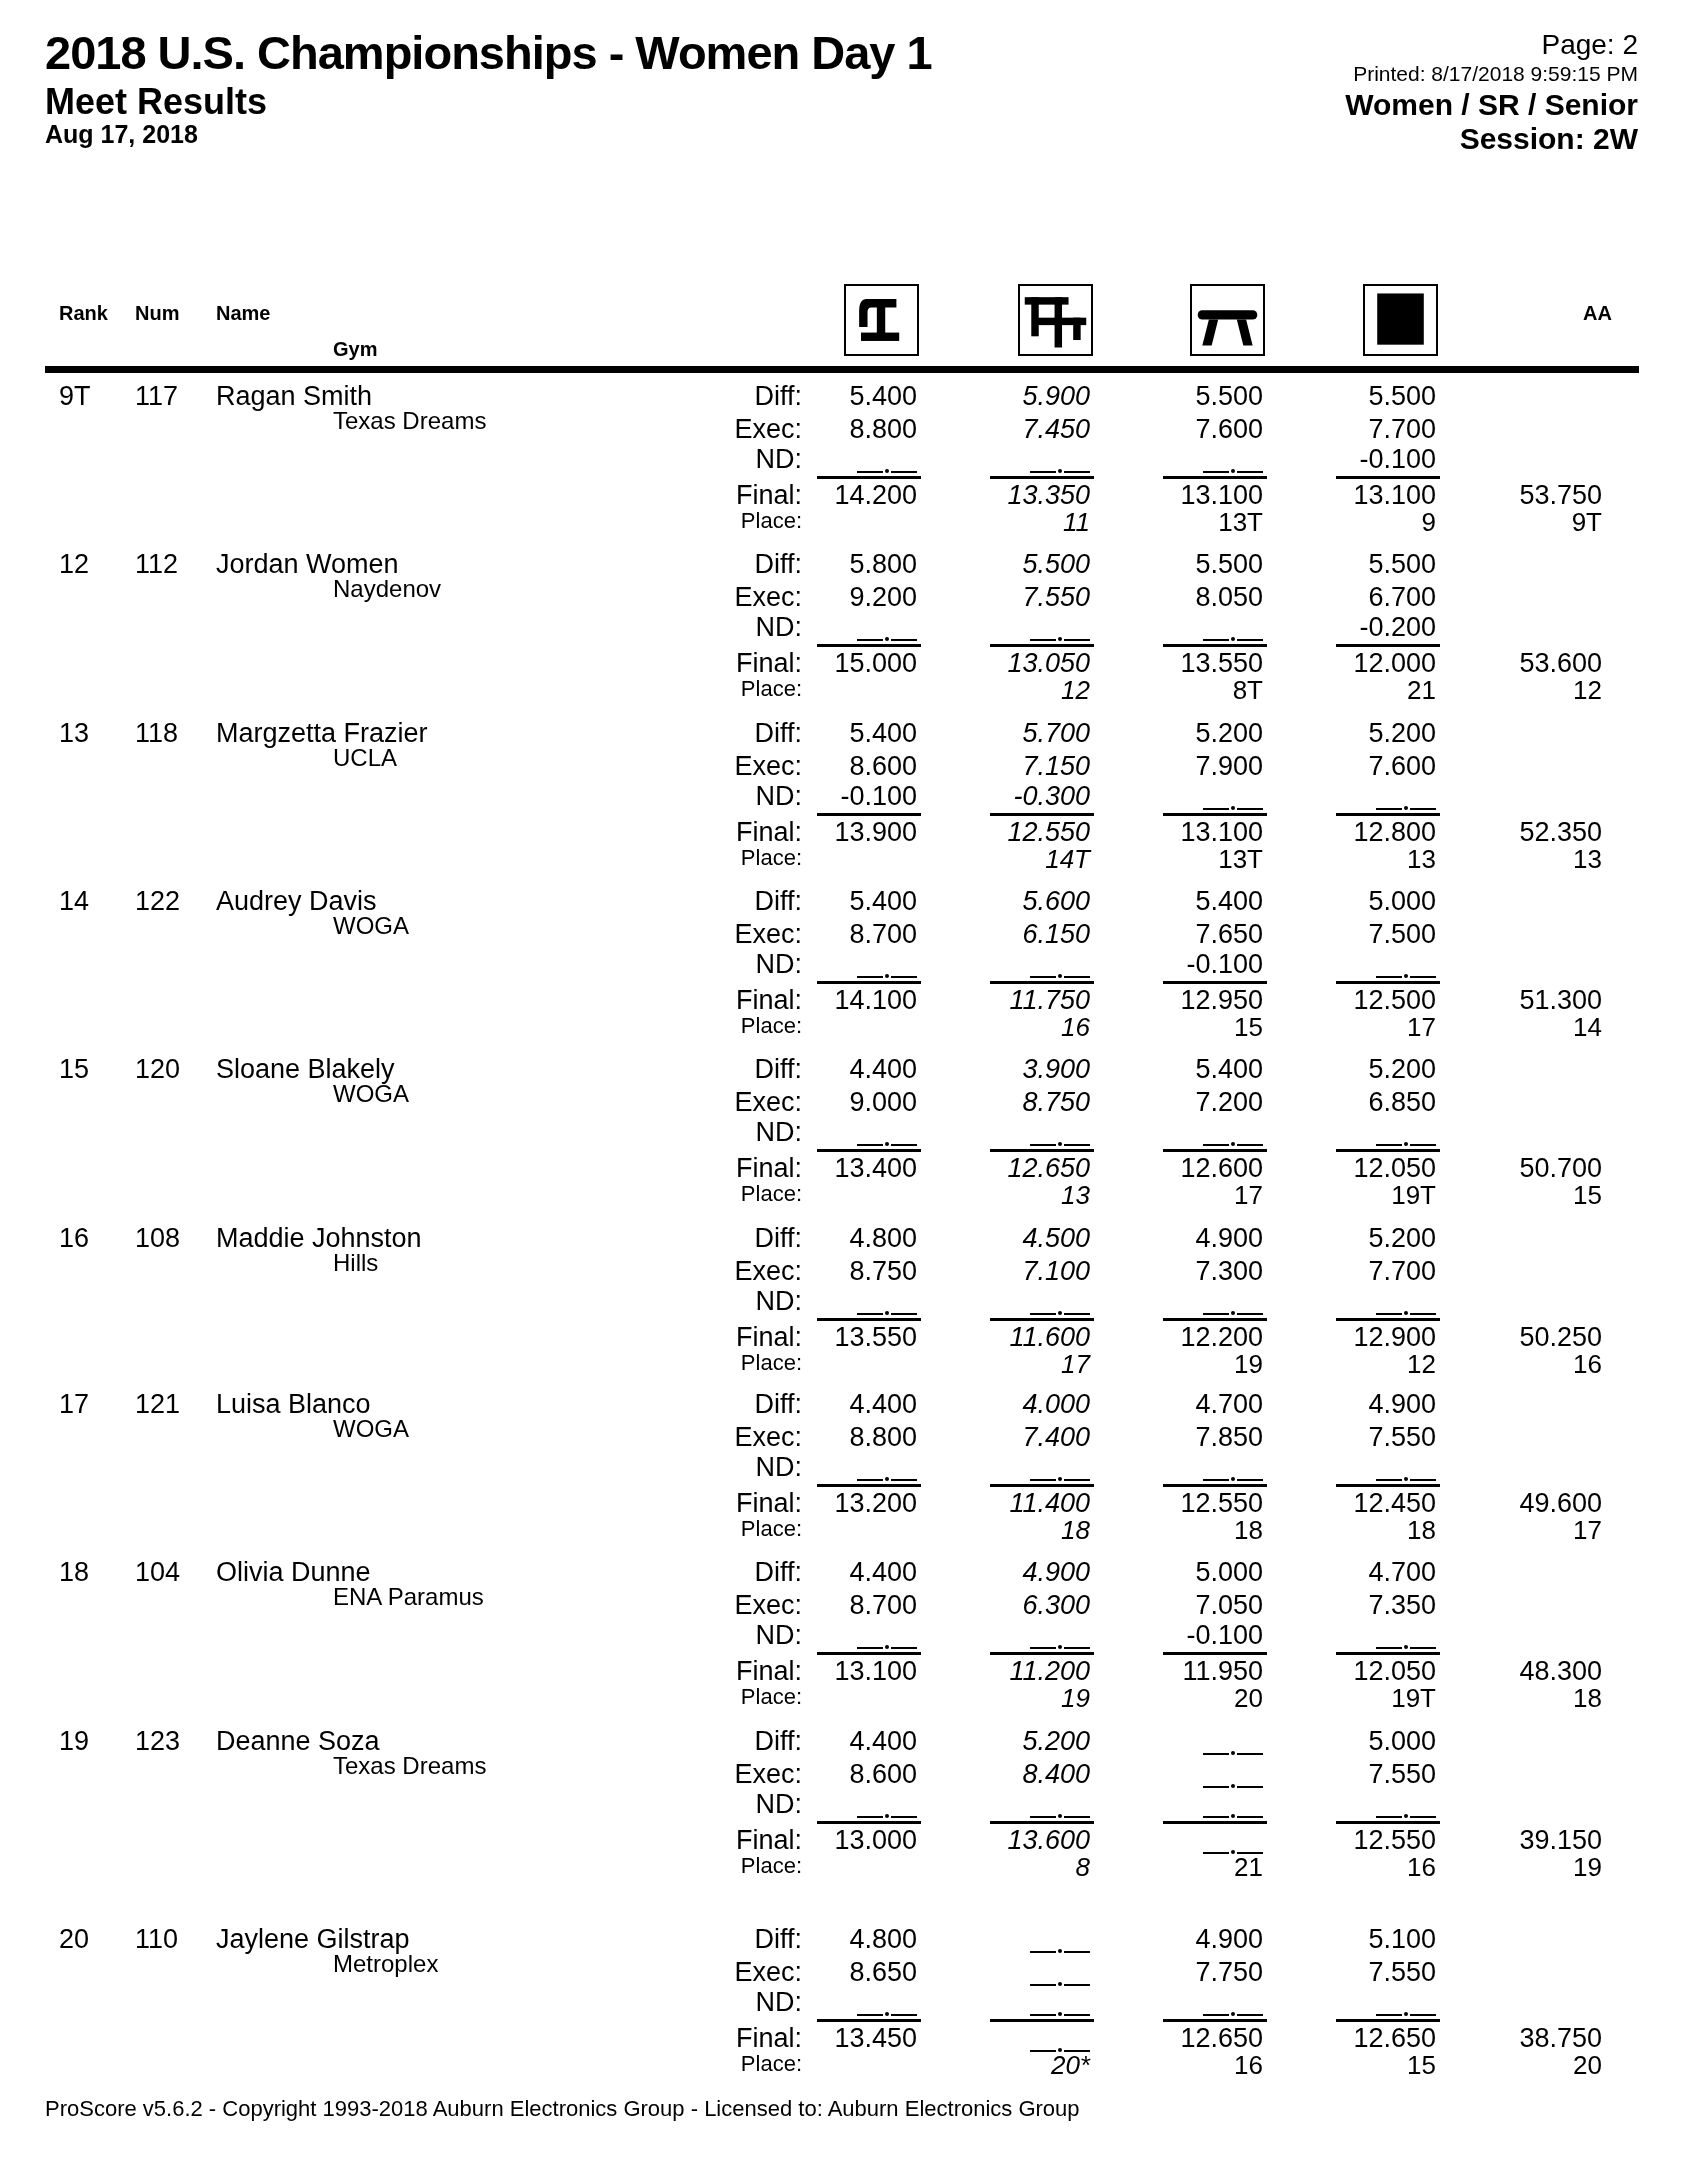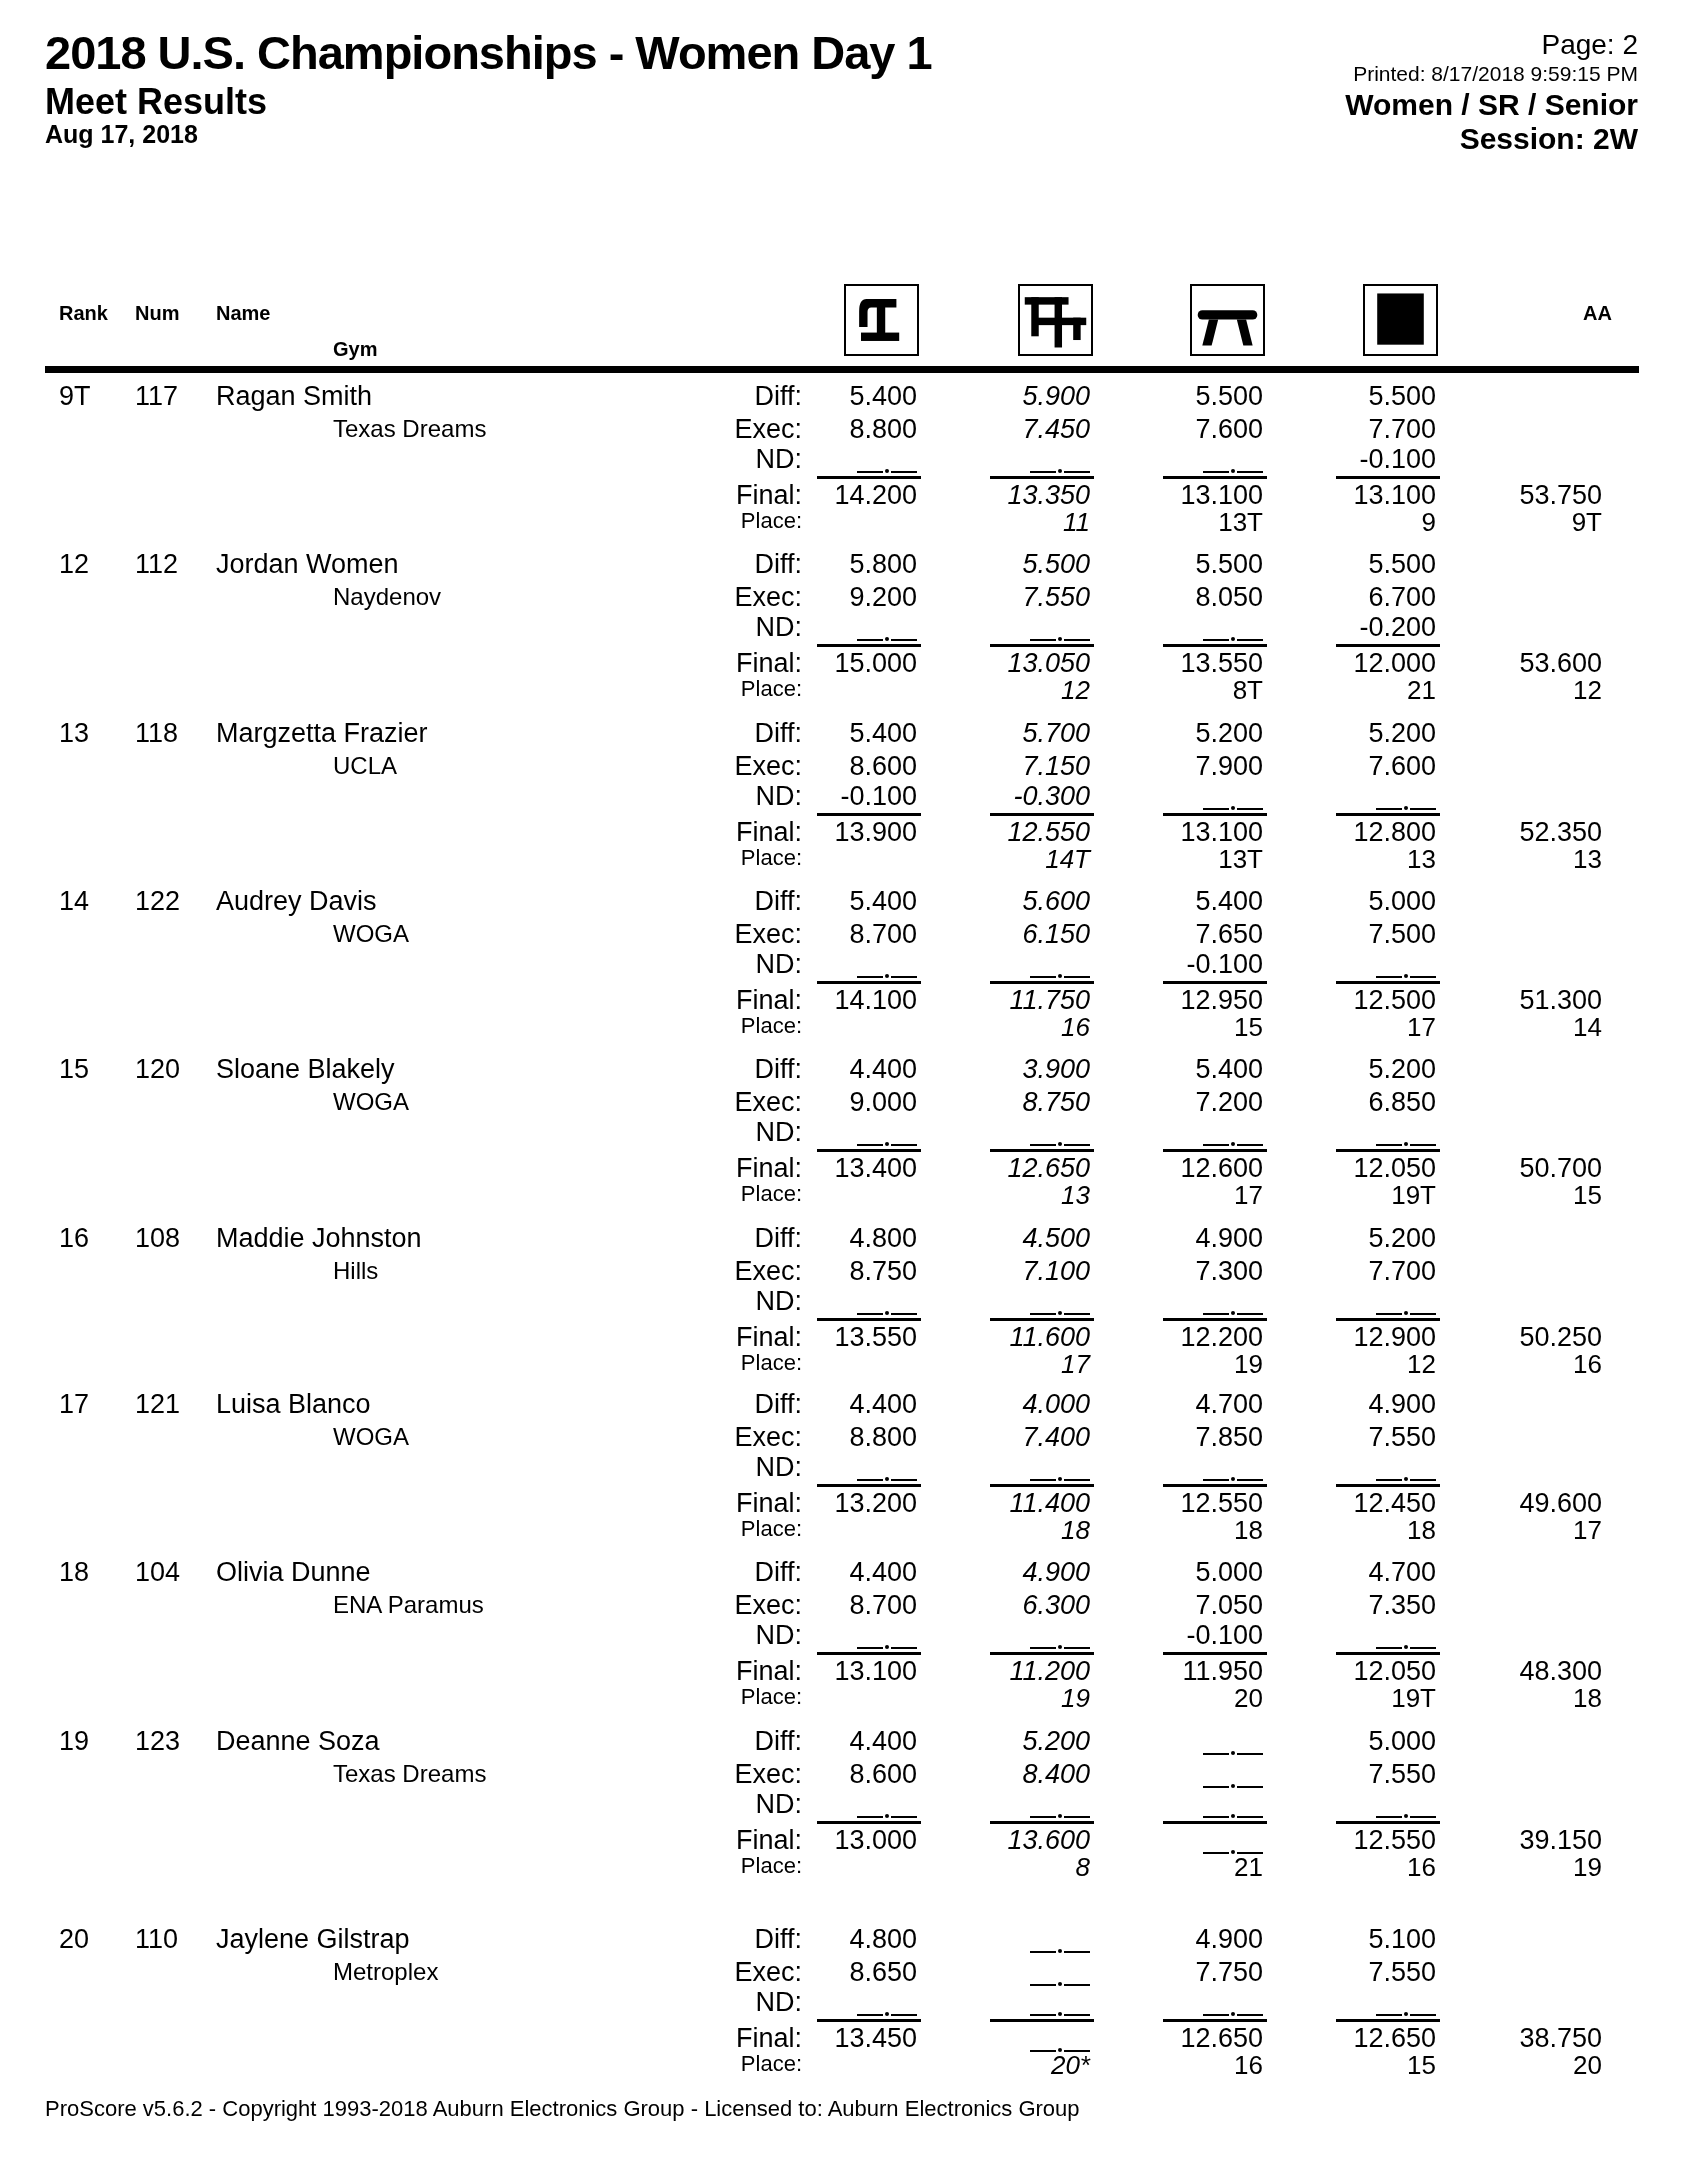--- a/index.html
+++ b/index.html
@@ -37,21 +37,21 @@
   .head-rule {
     position:absolute; left:45px; top:366px; width:1594px; height:7px; background:#000;
   }
 
   
   .athlete-block { position:absolute; left:0; width:1683px; height:168px; }
   .athlete-block > span, .athlete-block > .cell { position:absolute; line-height:1.05; white-space:nowrap; }
   .rank { left:59px;  top:0;    font-size:27px; }
   .num  { left:135px; top:0;    font-size:27px; }
   .name { left:216px; top:0;    font-size:27px; }
-  .gym  { left:333px; top:34px; font-size:24px;text-align:center; }
+  .gym  { left:333px; top:26px; font-size:24px;text-align:center; }
 
   .lbl  { right:881px; font-size:27px; position:absolute; }
   .cell { font-size:27px; text-align:right; }
   .row-diff  { top:0; }
   .row-exec  { top:33px; }
   .row-nd    { top:63px; }
   .row-final { top:99px; }
   .row-place { top:127px; font-size:26px; }
   .lbl.row-place { font-size:22px; }
 

